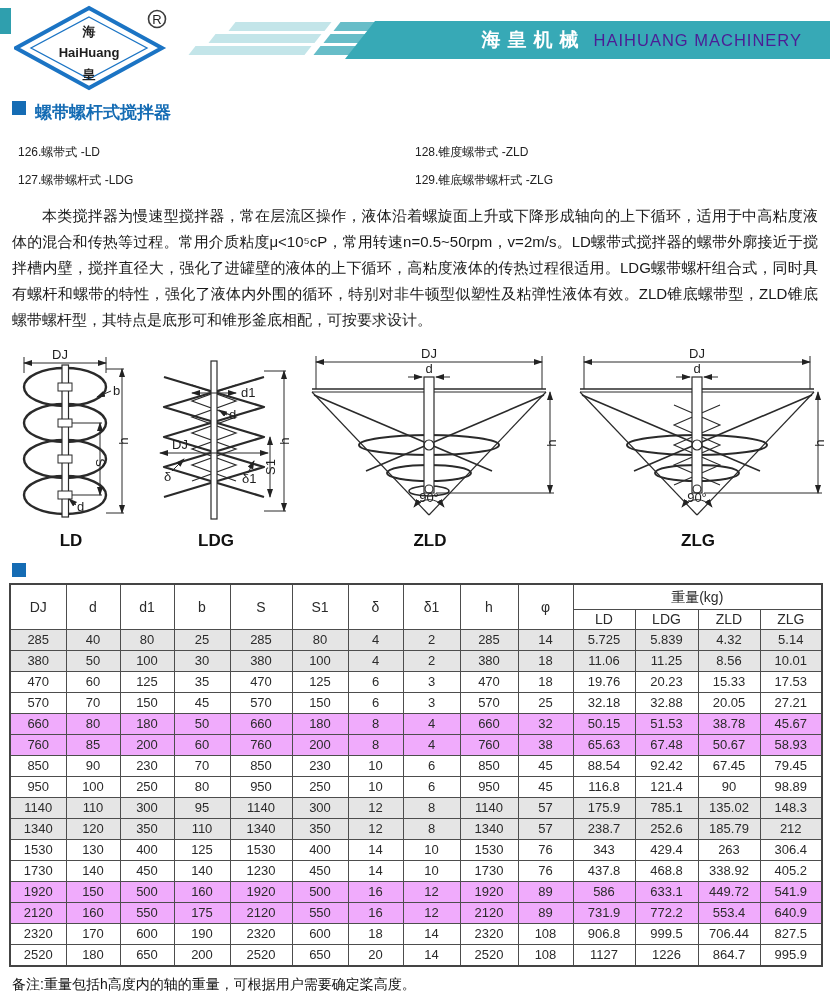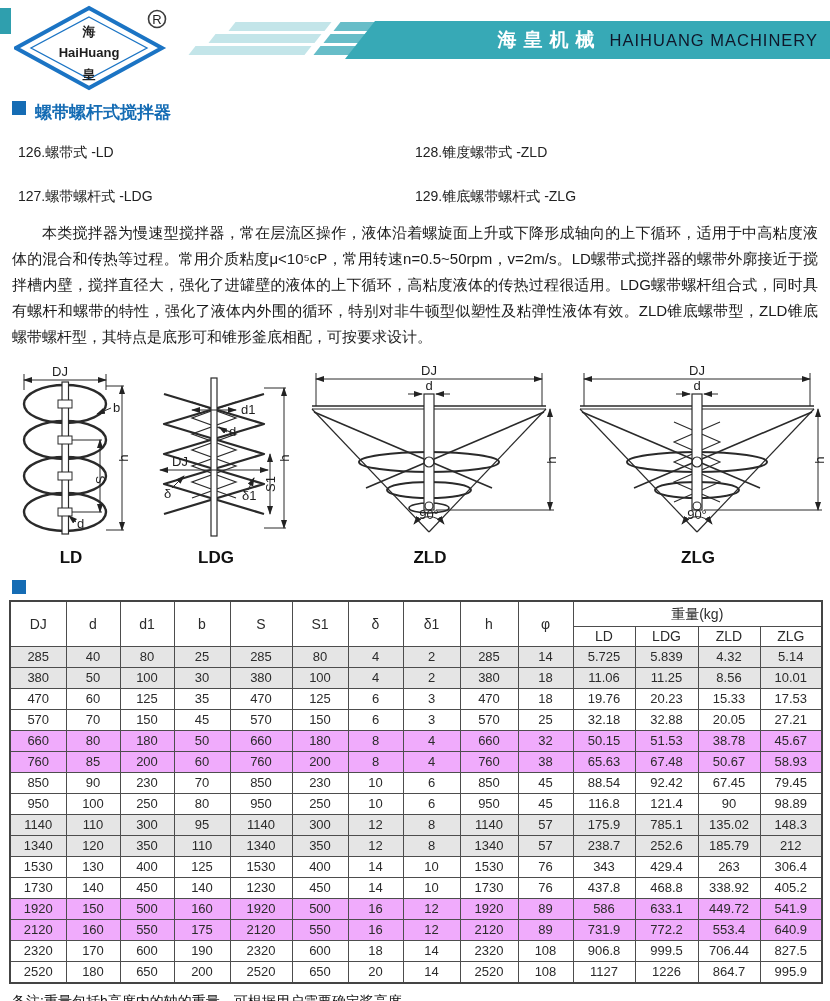--- a/index.html
+++ b/index.html
@@ -5,35 +5,35 @@
   html,body{margin:0;padding:0;background:#fff;}
   body{width:830px;height:1001px;overflow:hidden;font-family:"Liberation Sans",sans-serif;color:#1c1c1c;position:relative;}
   .page{width:830px;height:1001px;position:relative;background:#fff;}
 
   
   .header{position:relative;height:95px;}
   .corner-accent{position:absolute;left:0;top:8px;width:11px;height:26px;background:#2f9fae;}
   .logo{position:absolute;left:14px;top:4px;}
   .banner{position:absolute;left:345px;top:21px;width:485px;height:38px;background:#37a9b6;
           clip-path:polygon(30px 0,100% 0,100% 100%,0 100%);
-          display:flex;align-items:center;justify-content:flex-end;padding-right:0;box-sizing:border-box;}
+          display:flex;align-items:center;justify-content:flex-end;padding-right:16px;box-sizing:border-box;}
   .banner-cn{color:#fff;font-size:19px;font-weight:bold;letter-spacing:7px;margin-right:8px;}
-  .banner-en{color:#0f172a;font-size:16.5px;letter-spacing:1px;margin-right:12px;}
+  .banner-en{color:#4c1d95;font-size:16.5px;letter-spacing:1px;margin-right:12px;}
   .stripe{position:absolute;height:9px;transform:skewX(-38deg);}
   .s-l{background:#c3e5e9;} .s-m{background:#67bdc8;}
 
   
   .sec-title{display:flex;align-items:flex-start;margin:0 0 0 12px;color:#156cb4;font-size:17px;font-weight:bold;}
   .sec-sq{width:14px;height:14px;background:#156cb4;margin-right:9px;flex:0 0 auto;}
   .t1{margin-top:6px;}
   .t2{margin-top:12px;}
 
   
   .plist{display:grid;grid-template-columns:397px auto;grid-template-rows:auto auto;grid-auto-flow:column;
-         margin:20px 0 0 18px;row-gap:26px;font-size:14px;color:#222;}
+         margin:20px 0 0 18px;row-gap:11px;font-size:12px;color:#222;}
 
   
   .desc{margin:14px 12px 0 12px;font-size:15px;line-height:1.74;text-align:justify;text-indent:2em;color:#1a1a1a;}
 
   
   .diagrams{display:flex;align-items:flex-end;gap:8px;margin:16px 0 0 10px;}
   .fig{display:flex;flex-direction:column;align-items:center;}
   .fig svg{display:block;}
   .fig-caption{font-size:17px;font-weight:bold;color:#111;margin-top:4px;}
   svg text{font-family:"Liberation Sans",sans-serif;font-size:13px;fill:#1e1e1e;}

